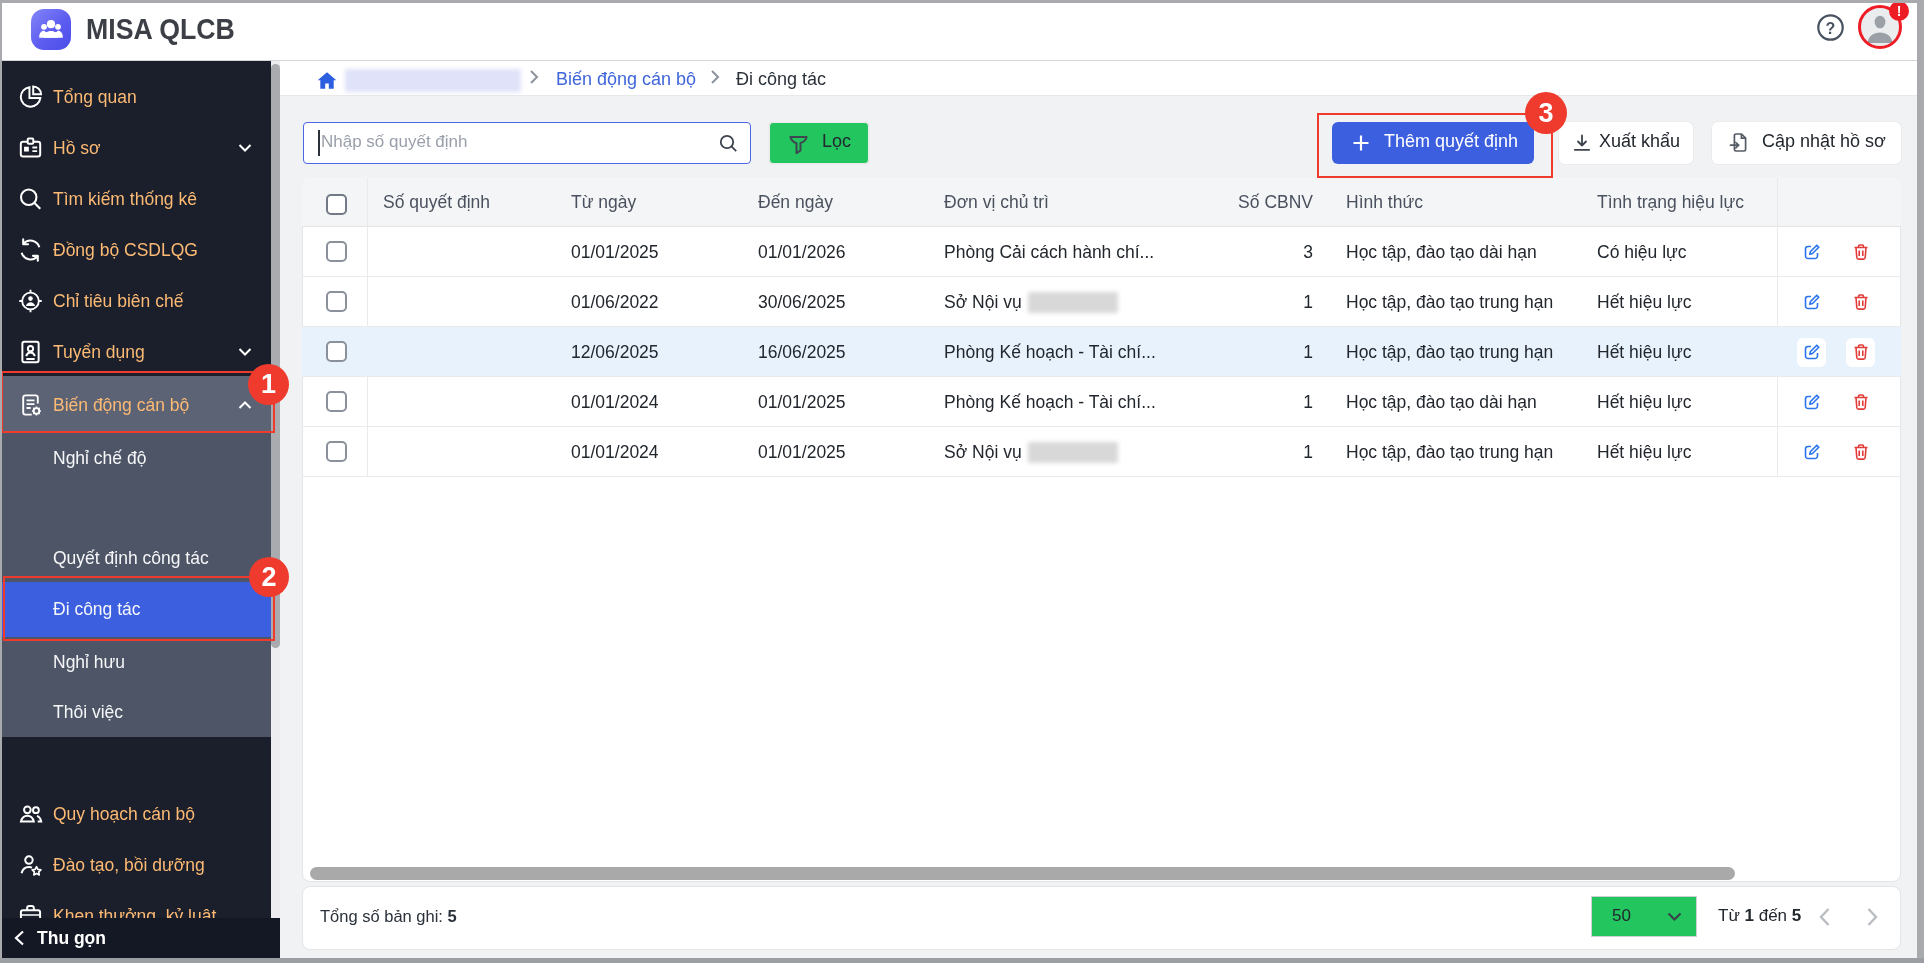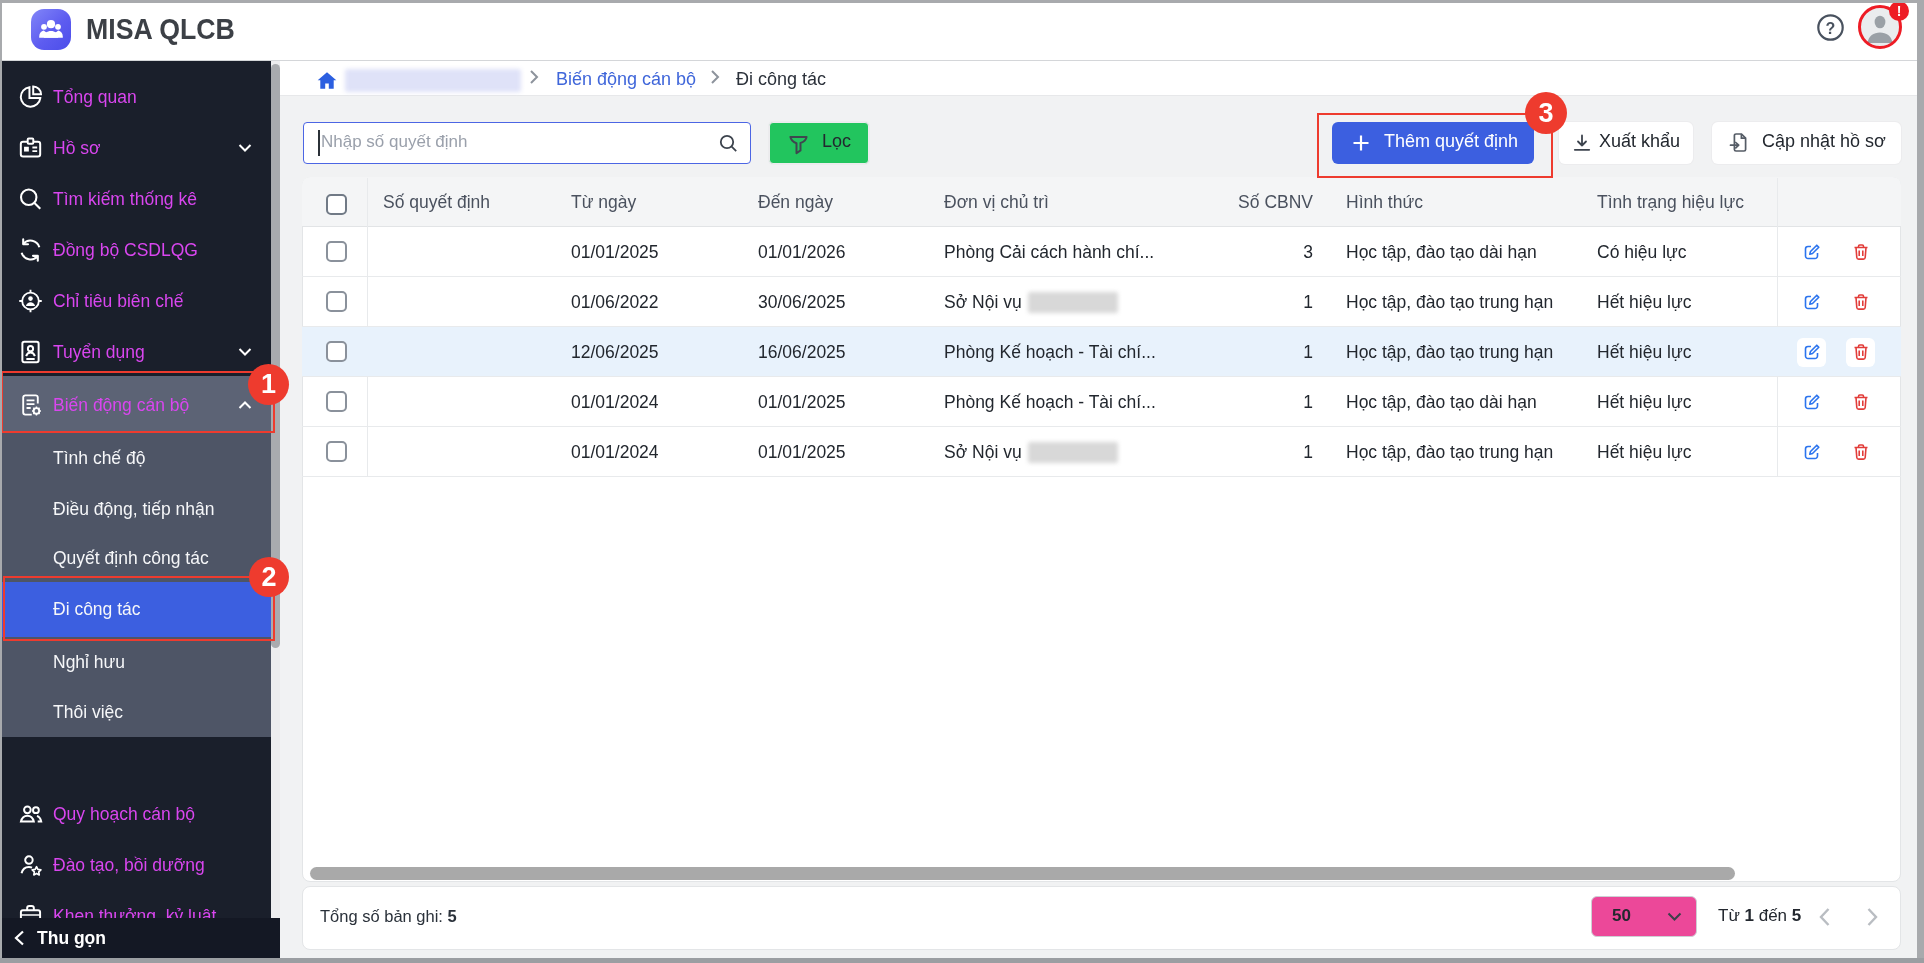--- a/index.html
+++ b/index.html
@@ -15,21 +15,21 @@
 #header { left:2px; top:3px; width:1915px; height:58px; background:#fff; border-bottom:1px solid #d4d6d9; }
 #logo,#logotext,#helpicon,#avatar { z-index:20; }
 #logo { left:31px; top:9px; width:40px; height:41px; border-radius:13px; background:linear-gradient(135deg,#8286f8 0%,#5d5cf0 55%,#4b4dea 100%); }
 #logotext { left:86px; top:12px; font-size:30px; font-weight:bold; color:#3c4046; transform:scaleX(0.89); transform-origin:left top; white-space:nowrap; }
 #helpicon { left:1817px; top:14px; width:27px; height:27px; }
 #avatar { left:1860px; top:7px; width:40px; height:40px; border-radius:50%; background:#eaecee; overflow:hidden; }
 #avatarring { left:1858px; top:5px; width:44px; height:44px; border-radius:50%; border:3.5px solid #ee1c25; z-index:40; }
 #avatarbadge { left:1889px; top:1px; width:20px; height:20px; border-radius:50%; background:#ee1c25; color:#fff; font-weight:bold; font-size:14px; text-align:center; line-height:20px; z-index:41; }
 
 #sidebar { left:2px; top:61px; width:269px; height:897px; background:#1a1f2b; z-index:5; }
-.mitem { position:absolute; left:0; width:269px; height:51px; color:#d946ef; font-size:17.5px; }
+.mitem { position:absolute; left:0; width:269px; height:51px; color:#fdba74; font-size:17.5px; }
 .mitem .lbl { position:absolute; left:51px; top:50%; transform:translateY(-50%); white-space:nowrap; }
 .mitem svg.ic { position:absolute; left:16px; top:50%; transform:translateY(-50%); }
 .mitem svg.chev { position:absolute; left:236px; top:50%; transform:translateY(-50%); }
 .subitem { position:absolute; left:0; width:269px; color:#f6f7f9; display:flex; align-items:center; padding-left:51px; font-size:17.5px; }
 #grouphdr { left:0; top:315px; width:269px; height:57px; background:#5c6375; }
 #submenu { left:0; top:372px; width:269px; height:304px; background:#4e5566; }
 #activeitem { background:#3c5fe0; }
 #collapse { left:2px; top:918px; width:278px; height:40px; background:#141824; color:#fff; font-size:17px; z-index:8; display:flex; align-items:center; }
 
 #strack { left:271px; top:61px; width:9px; height:857px; background:#ededef; z-index:6; }
@@ -53,21 +53,21 @@
 .row { position:absolute; left:302px; width:1599px; height:50px; }
 .row .cell { position:absolute; top:0; height:50px; line-height:50px; color:#22272e; font-size:17.5px; white-space:nowrap; }
 .rborder { border-bottom:1px solid #e8eaec; }
 #vline1 { left:367px; top:178px; width:1px; height:299px; background:#e8eaec; }
 #vline2 { left:1777px; top:178px; width:1px; height:299px; background:#e8eaec; }
 .cb { position:absolute; left:24px; top:14px; width:21px; height:21px; border:2px solid #8a919b; border-radius:5px; background:#fff; }
 .blurpatch { position:absolute; background:#d8d8d8; border-radius:2px; filter:blur(2px); }
 #hscroll { left:310px; top:867px; width:1425px; height:13px; background:#a9a9a9; border-radius:6.5px; z-index:9; }
 
 #footer { left:302px; top:886px; width:1599px; height:64px; background:#fff; border:1px solid #e3e5e7; border-radius:8px; }
-#pagesel { left:1591px; top:896px; width:106px; height:41px; border:1px solid #cdd0d4; border-radius:6px; background:#ec4899;font-weight:bold; }
+#pagesel { left:1591px; top:896px; width:106px; height:41px; border:1px solid #cdd0d4; border-radius:0; background:#22c55e; }
 
 .ann { position:absolute; border:2.5px solid #ee3b2e; z-index:30; }
 .anncirc { position:absolute; border-radius:50%; background:#ee3b2e; color:#fff; font-weight:bold; text-align:center; z-index:31; }
 </style>
 </head>
 <body>
 <div class="abs" id="chrome-top"></div>
 <div class="abs" id="chrome-left"></div>
 <div class="abs" id="chrome-right"></div>
 <div class="abs" id="chrome-bottom"></div>
@@ -163,22 +163,21 @@
       <path d="M19 10.5V4.8a2 2 0 0 0-2-2H7a2 2 0 0 0-2 2v14.4a2 2 0 0 0 2 2h6.2"></path>
       <path d="M8.2 7.5h7.6M8.2 11.2h7.6M8.2 14.9h4"></path>
       <circle cx="17.7" cy="17.7" r="2.7"></circle>
       <path d="M17.7 13.4v1.4M17.7 20.6v1.4M13.4 17.7h1.4M20.6 17.7h1.4M14.7 14.7l1 1M19.7 19.7l1 1M20.7 14.7l-1 1M15.7 19.7l-1 1" stroke-width="1.4"></path>
     </svg>
     <span class="lbl">Biến động cán bộ</span>
     <svg class="chev" width="14" height="9" viewBox="0 0 14 9" fill="none" stroke="#fff" stroke-width="2">
         <path d="M1.5 7.5L7 2l5.5 5.5"></path>
       </svg>
   </div>
-  <div class="subitem" style="top:372px;height:51px;">Tình chế độ</div>
-  <div class="subitem" style="top:423px;height:51px;">Điều động, tiếp nhận</div>
+  <div class="subitem" style="top:372px;height:51px;">Nghỉ chế độ</div>
   <div class="subitem" style="top:474px;height:47px;">Quyết định công tác</div>
   <div class="subitem" id="activeitem" style="top:521px;height:55px;">Đi công tác</div>
   <div class="subitem" style="top:576px;height:51px;">Nghỉ hưu</div>
   <div class="subitem" style="top:627px;height:49px;">Thôi việc</div>
   <div class="mitem" style="top:727px;">
     <svg class="ic" width="25" height="25" viewBox="0 0 24 24" fill="none" stroke="#fff" stroke-width="1.9">
       <circle cx="9" cy="8" r="3.2"></circle>
       <path d="M2.8 19.3c.9-3.8 3.2-5.7 6.2-5.7s5.3 1.9 6.2 5.7z"></path>
       <circle cx="17.2" cy="8.3" r="2.8"></circle>
       <path d="M18.2 13.9c2.1.6 3.5 2.4 4.1 5.4h-3.4"></path>

